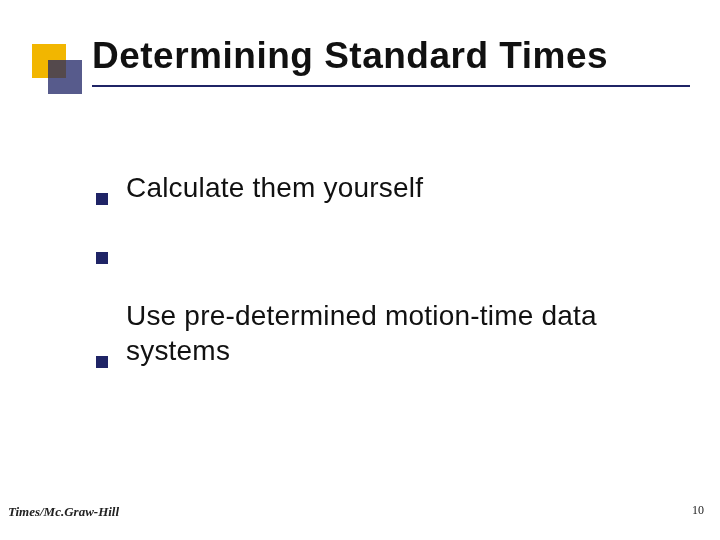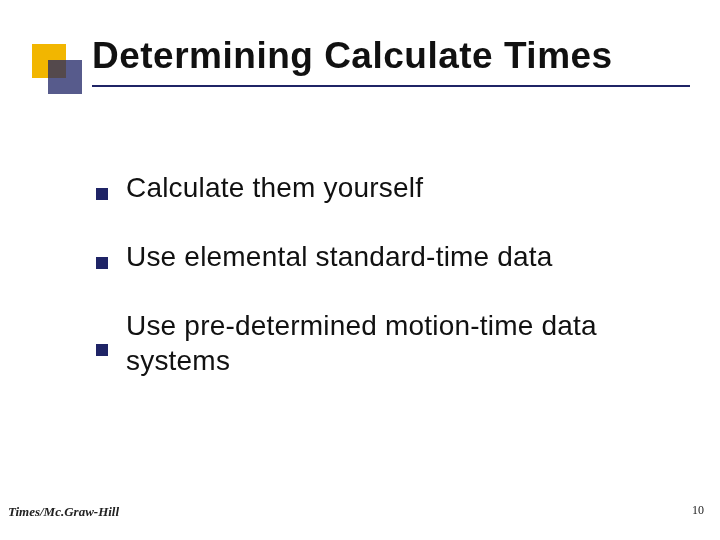--- a/index.html
+++ b/index.html
@@ -54,21 +54,21 @@
     margin: 0;
   }
   .body {
     position: absolute;
     top: 170px;
     left: 96px;
     right: 60px;
   }
   .bullet-row {
     display: flex;
-    align-items: center;
+    align-items: flex-end;
     margin-bottom: 34px;
   }
   .bullet-icon {
     flex: 0 0 auto;
     width: 12px;
     height: 12px;
     background: #1f2466;
     margin-top: 13px;
     margin-right: 18px;
   }
@@ -99,34 +99,33 @@
 </style>
 </head>
 <body>
 
 <div class="slide">
 
   <div class="square-yellow"></div>
   <div class="square-navy"></div>
 
   <div class="title-wrap">
-    <h1 class="title">Determining Calculate Times</h1>
+    <h1 class="title">Determining Standard Times</h1>
     <hr class="title-rule">
   </div>
 
   <div class="body">
 
     <div class="bullet-row">
       <div class="bullet-icon"></div>
       <div class="bullet-text">Calculate them yourself</div>
     </div>
 
     <div class="bullet-row">
       <div class="bullet-icon"></div>
-      <div class="bullet-text">Use elemental standard-time data</div>
     </div>
 
     <div class="bullet-row">
       <div class="bullet-icon"></div>
       <div class="bullet-text">Use pre-determined motion-time data systems</div>
     </div>
 
   </div>
 
   <div class="footer-left">Times/Mc.Graw-Hill</div>

